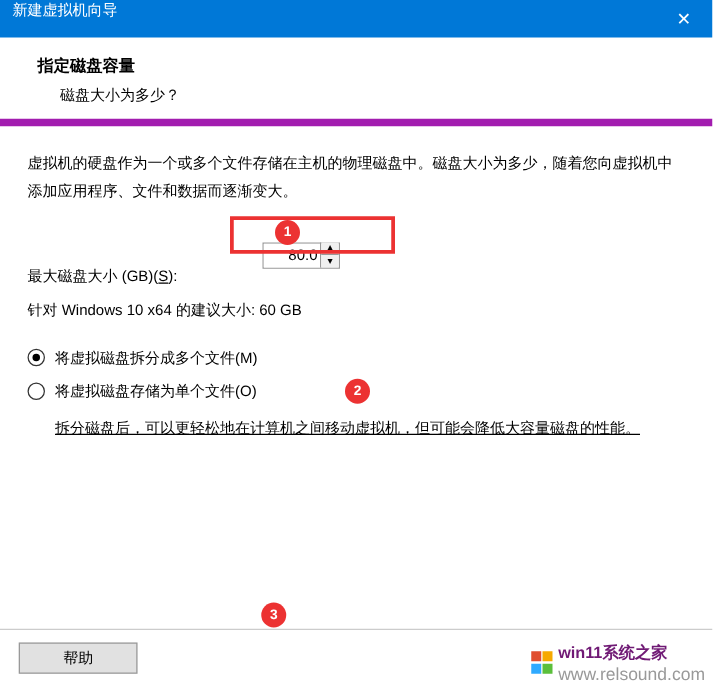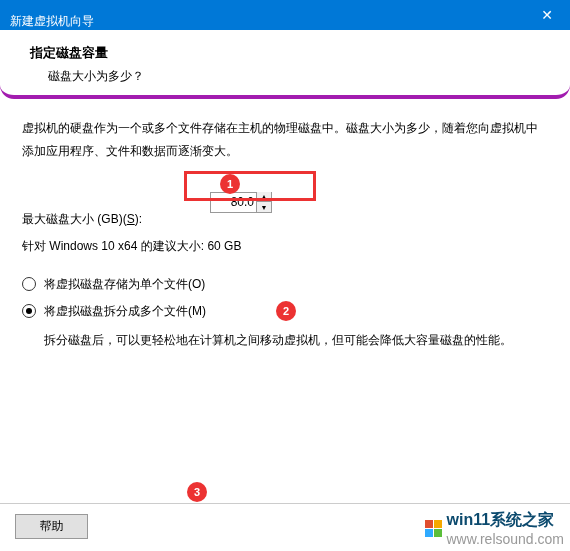--- a/index.html
+++ b/index.html
@@ -11,39 +11,38 @@
     body {
       background: #ffffff;
       width: 570px;
       height: 551px;
       position: relative;
     }
     .titlebar {
       background: #0078d7;
       height: 30px;
       display: flex;
-      align-items: flex-end;
+      align-items: flex-start;
       justify-content: space-between;
       padding: 0 0 0 10px;
       color: #ffffff;
       font-size: 12px;
     }
     .close-btn {
       width: 46px;
       height: 30px;
       display: flex;
       align-items: center;
       justify-content: center;
       font-size: 14px;
       cursor: pointer;
     }
     .header-section {
       padding: 14px 20px 10px 30px;
-      border-bottom: 4px solid #a21caf;
-      border-radius: 14px;
+      border-bottom: 6px solid #a21caf;
     }
     .header-title {
       font-weight: bold;
       font-size: 13px;
       color: #000000;
       margin-bottom: 6px;
     }
     .header-sub {
       font-size: 12px;
       color: #000000;
@@ -163,20 +162,21 @@
       background: #000000;
     }
     .radio-label {
       color: #000000;
     }
     .split-desc {
       padding-left: 22px;
       margin-top: 4px;
       line-height: 1.9;
       color: #000000;
+      text-decoration: underline;
     }
     .badge-2 {
       top: 30px;
       left: 254px;
     }
     .button-row {
       position: absolute;
       bottom: 12px;
       left: 0;
       width: 100%;
@@ -186,21 +186,21 @@
       align-items: center;
     }
     .btn {
       border: 1px solid #999999;
       background: #e1e1e1;
       padding: 3px 0;
       font-size: 12px;
       cursor: pointer;
       text-align: center;
     }
-    .btn-help { width: 73px; }
+    .btn-help { width: 95px; }
     .spacer { flex: 1; }
     .btn-back { width: 95px; }
     .btn-next-wrap {
       position: relative;
       margin-left: 0;
     }
     .btn-next {
       width: 30px;
       border-left: none;
     }
@@ -237,21 +237,21 @@
       gap: 1px;
     }
     .logo div {
       width: 8px;
       height: 8px;
     }
     .l1 { background: #e04e2f; }
     .l2 { background: #f6a900; }
     .l3 { background: #2faaff; }
     .l4 { background: #5bbf3b; }
-    .wm-text1 { font-weight: bold; color: #0c4a6e; font-size: 16px; }
+    .wm-text1 { font-weight: bold; color: #701a75; font-size: 13px; }
     .wm-text2 { color: #999; font-size: 14px; }
   </style>
 </head>
 <body>
 
 <div class="titlebar">
   <span>新建虚拟机向导</span>
   <div class="close-btn">✕</div>
 </div>
 
@@ -277,29 +277,29 @@
       </div>
     </div>
     <div class="redbox-1"></div>
     <div class="badge badge-1">1</div>
   </div>
 
   <div class="recommend">针对 Windows 10 x64 的建议大小: 60 GB</div>
 
   <div class="radio-group">
     <div class="radio-row">
+      <div class="radio-circle selected"></div>
+      <span class="radio-label">
+        <span>将虚拟磁盘拆分成多个文件(</span><span class="underline">M</span><span>)</span>
+      </span>
+    </div>
+    <div class="radio-row">
       <div class="radio-circle"></div>
       <span class="radio-label">
         <span>将虚拟磁盘存储为单个文件(</span><span class="underline">O</span><span>)</span>
-      </span>
-    </div>
-    <div class="radio-row">
-      <div class="radio-circle selected"></div>
-      <span class="radio-label">
-        <span>将虚拟磁盘拆分成多个文件(</span><span class="underline">M</span><span>)</span>
       </span>
     </div>
     <div class="split-desc">拆分磁盘后，可以更轻松地在计算机之间移动虚拟机，但可能会降低大容量磁盘的性能。</div>
     <div class="badge badge-2">2</div>
   </div>
 </div>
 
 <div class="button-row">
   <button class="btn btn-help">帮助</button>
   <div class="spacer" style="position:relative;">

